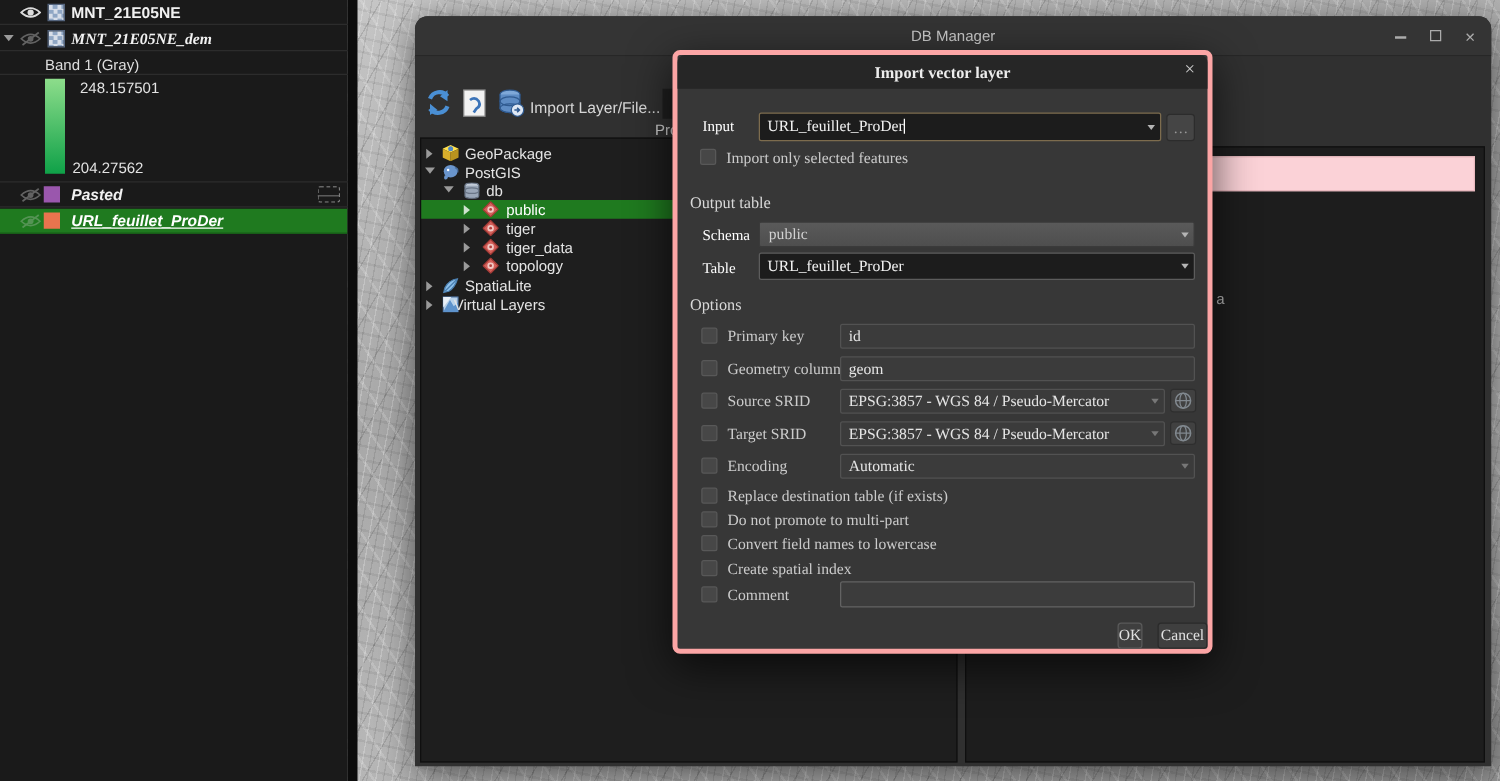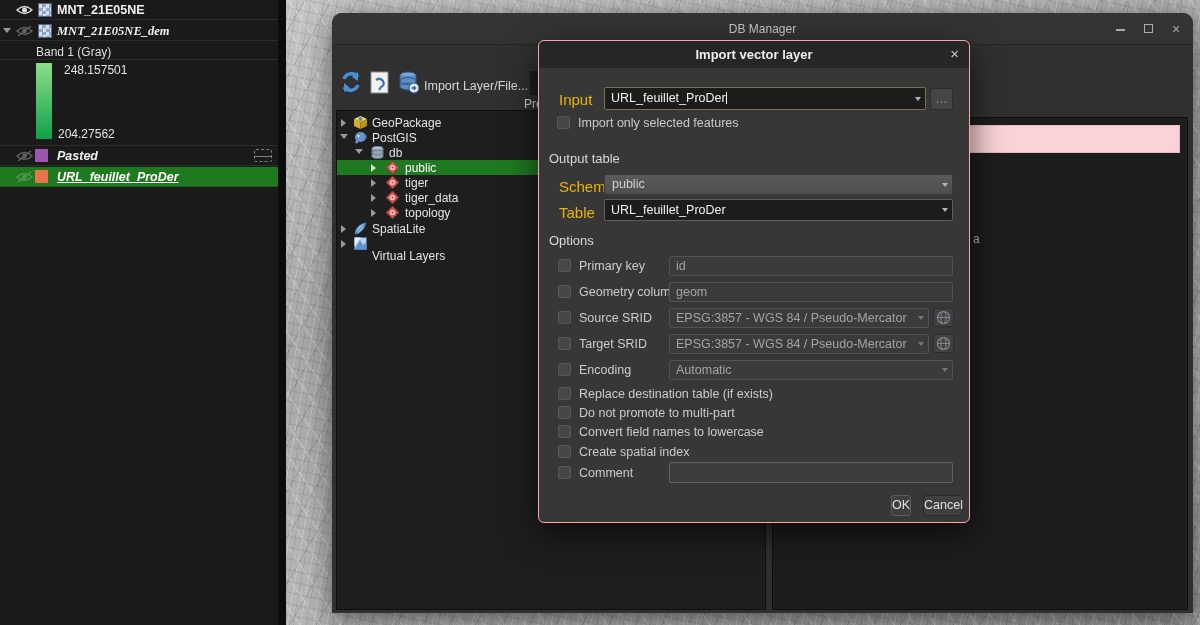--- a/index.html
+++ b/index.html
@@ -66,38 +66,38 @@
   .t-arrow { position:absolute; top:4px; }
   .t-icon { position:absolute; top:1px; width:13px; height:13px; }
   .t-label { position:absolute; top:1px; font-size:12px; color:#e4e4e4; white-space:nowrap; }
 
   .right-panel { position:absolute; left:440px; top:104px; width:416px; height:493px; background:#1d1d1d; border:1px solid #0f0f0f; }
   .warn-bar { position:absolute; left:7px; top:7px; width:400px; height:28px; background:#fbd2d7; border:1px solid #e9b9bf; }
   .info-fragment { position:absolute; left:200px; top:114px; font-size:12px; color:#b5b5b5; }
 
   
   .dialog { position:absolute; left:538px; top:40px; width:432px; height:483px; background:#373737;
-    border:1px solid #fca5a5; border-radius:6px; box-shadow:0 10px 34px rgba(0,0,0,.65); }
+    border:4px solid #fca5a5; border-radius:6px; box-shadow:0 10px 34px rgba(0,0,0,.65);font-family:Liberation Serif, serif; }
   .dlg-titlebar { position:absolute; left:0; top:0; width:100%; height:27px; background:#262626; border-radius:6px 6px 0 0; }
   .dlg-title { position:absolute; left:0; right:0; top:6px; text-align:center; font-size:13px; font-weight:bold; color:#ededed; }
   .dlg-close { position:absolute; right:10px; top:4px; font-size:15px; color:#c9c9c9; }
-  .fld-label { position:absolute; font-size:15px; color:#eab308; white-space:nowrap; }
+  .fld-label { position:absolute; font-size:12px; color:#ffffff; white-space:nowrap; }
   .heading { position:absolute; font-size:13px; color:#d8d8d8; white-space:nowrap; }
   .chk { position:absolute; width:13px; height:13px; background:#474747; border:1px solid #585858; border-radius:2px; }
   .chk-label { position:absolute; font-size:12.5px; color:#cbcbcb; white-space:nowrap; }
   .combo-edit { position:absolute; background:#1c1c1c; border:1px solid #5c5c5c; border-radius:2px;
     color:#f2f2f2; font-size:12.5px; line-height:20px; padding-left:6px; white-space:nowrap; overflow:hidden; }
   .combo-edit.focused { border-color:#7d6c4e; }
   .caret { display:inline-block; width:1px; height:12px; background:#ffffff; vertical-align:-2px; }
   .combo-arrow { position:absolute; right:4px; top:50%; margin-top:-2px; width:0; height:0;
     border-left:3.5px solid transparent; border-right:3.5px solid transparent; border-top:4px solid #b5b5b5; }
   .combo-sel { position:absolute; background:linear-gradient(180deg,#5a5a5a,#4e4e4e); border:1px solid #3a3a3a; border-radius:2px;
     color:#d2d2d2; font-size:12.5px; line-height:19px; padding-left:7px; white-space:nowrap; overflow:hidden; }
   .combo-dis { position:absolute; background:#3b3b3b; border:1px solid #525252; border-radius:2px;
-    color:#a3a3a3; font-size:12.5px; line-height:18px; padding-left:6px; white-space:nowrap; overflow:hidden; }
+    color:#e5e5e5; font-size:12.5px; line-height:18px; padding-left:6px; white-space:nowrap; overflow:hidden; }
   .input-en { position:absolute; background:#3c3c3c; border:1px solid #636363; border-radius:2px; }
   .mini-btn { position:absolute; background:#454545; border:1px solid #2c2c2c; border-radius:3px;
     color:#9a9a9a; font-size:12px; text-align:center; }
   .globe-btn { position:absolute; width:21px; height:19px; background:#454545; border:1px solid #2c2c2c; border-radius:3px; opacity:.75; }
   .push-btn { position:absolute; height:21px; background:#3f3f3f; border:1px solid #2a2a2a; border-radius:3px;
     color:#e0e0e0; font-size:12.5px; text-align:center; line-height:19px; }
   .toolbar-frag { position:absolute; left:198px; top:58px; width:8px; height:24px; background:#1f1f1f; }
 </style>
 </head>
 <body>
@@ -266,21 +266,21 @@
         </svg>
         <span class="t-label" style="left:35px;">SpatiaLite</span>
       </div>
       <div class="tree-row" style="top:125px;">
         <span class="tri tri-right t-arrow" style="left:4px;"></span>
         <svg class="t-icon" style="left:17px;" viewBox="0 0 13 13">
           <rect x="0.5" y="0.5" width="12" height="12" fill="#b9d2ea" stroke="#4a6f9e"></rect>
           <polygon points="0.5,12.5 6,3 9,8 12.5,5 12.5,12.5" fill="#5e93cc"></polygon>
           <polygon points="0.5,0.5 7,0.5 0.5,9" fill="#e8f0f8"></polygon>
         </svg>
-        <span class="t-label" style="left:35px;margin-top:12px;">Virtual Layers</span>
+        <span class="t-label" style="left:26px;">Virtual Layers</span>
       </div>
     </div>
 
     <div class="right-panel">
       <div class="warn-bar"></div>
       <div class="info-fragment">a</div>
     </div>
   </div>
 
   <div class="dialog">

